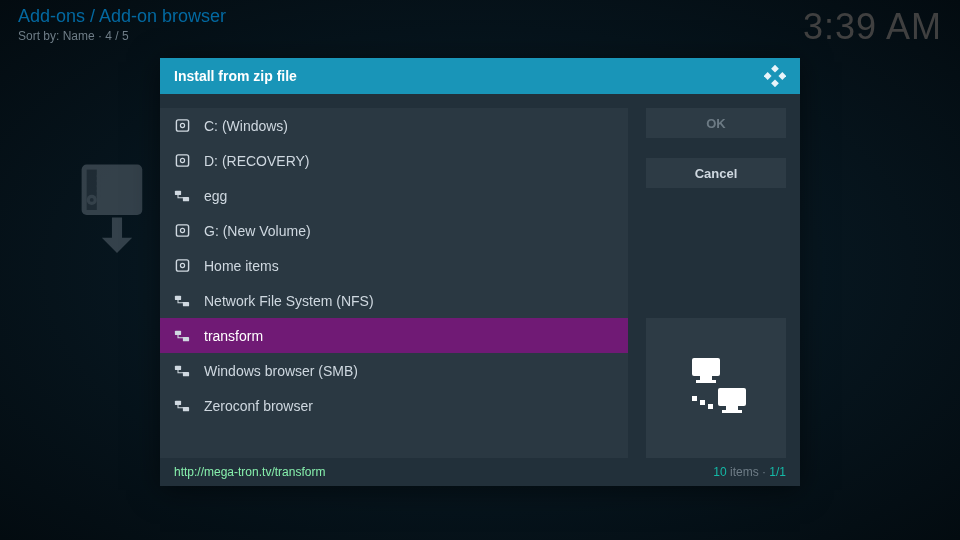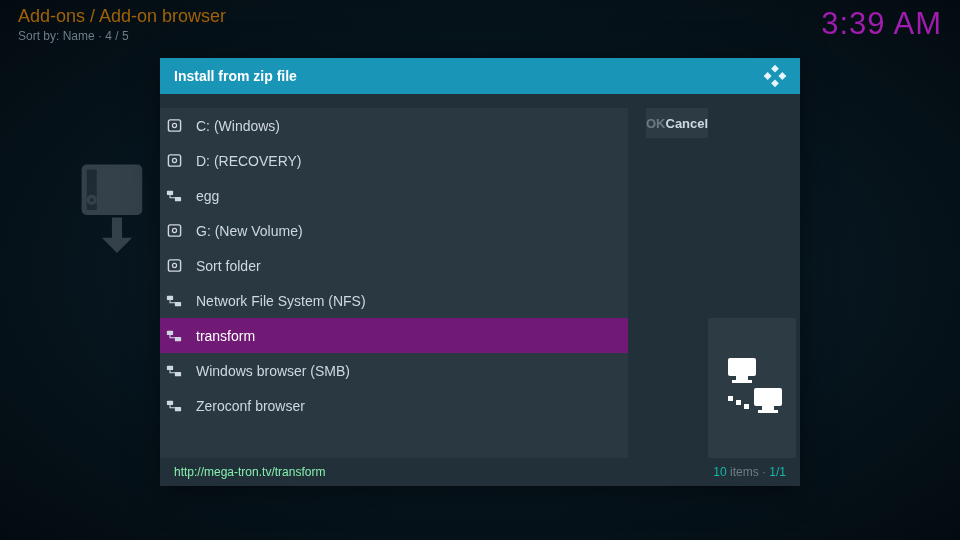--- a/index.html
+++ b/index.html
@@ -9,23 +9,23 @@
       background: radial-gradient(ellipse at center, #0d2838 0%, #07161f 50%, #030b10 100%);
       position: relative;
       overflow: hidden;
       color: #cdd7de;
     }
     .topbar {
       position: absolute; top: 6px; left: 18px; right: 18px;
       display: flex; justify-content: space-between; align-items: flex-start;
     }
     .crumbs { display: flex; flex-direction: column; }
-    .crumb-main { font-size: 18px; color: #a16207; font-weight: 400; }
+    .crumb-main { font-size: 18px; color: #0369a1; font-weight: 400; }
     .crumb-sub { font-size: 12px; color: #6f7d87; margin-top: 2px; }
-    .clock { font-size: 31px; color: #a21caf; font-weight: 300; letter-spacing: 1px; }
+    .clock { font-size: 36px; color: #404040; font-weight: 300; letter-spacing: 1px; }
 
     .bg-icon {
       position: absolute; left: 78px; top: 162px; width: 78px; height: 96px;
       opacity: 0.45;
     }
 
     .dialog {
       position: absolute; left: 160px; top: 58px; width: 640px; height: 428px;
       background: #22303a;
       box-shadow: 0 4px 28px rgba(0,0,0,0.5);
@@ -42,26 +42,26 @@
     .dialog-body {
       flex: 1; display: flex; gap: 18px; padding: 14px 14px 0 0;
     }
 
     .list-pane {
       flex: 1; background: #2a3842; display: flex; flex-direction: column;
       margin-left: 0;
     }
     .row {
       height: 35px; display: flex; align-items: center; gap: 14px;
-      padding: 0 6px; color: #cfd8e0; font-size: 14px; cursor: pointer;
+      padding: 0 14px; color: #cfd8e0; font-size: 14px; cursor: pointer;
     }
     .row.selected { background: #701a75; color: #fff; }
     .row .icon-box { width: 16px; height: 16px; display:flex; align-items:center; justify-content:center; flex-shrink:0; }
 
-    .side-pane { width: 140px; display: flex; flex-direction: row; gap: 0; }
+    .side-pane { width: 140px; display: flex; flex-direction: column; gap: 20px; }
     .btn {
       height: 30px; background: #2d3b45; color: #cfd8e0; font-size: 13px;
       display: flex; align-items: center; justify-content: center; cursor: pointer;
       font-weight: bold;
     }
     .btn.disabled { color: #6c7a84; }
     .preview-box {
       margin-top: auto; margin-bottom: 0;
       width: 140px; height: 140px; background: #2d3b45;
       display:flex; align-items:center; justify-content:center;
@@ -151,21 +151,21 @@
           </span>
           <span>G: (New Volume)</span>
         </div>
         <div class="row">
           <span class="icon-box">
             <svg width="15" height="15" viewBox="0 0 16 16">
               <rect x="1.5" y="2" width="13" height="12" rx="2" fill="none" stroke="#cfd8e0" stroke-width="1.5"></rect>
               <circle cx="8" cy="8" r="2.2" fill="none" stroke="#cfd8e0" stroke-width="1.3"></circle>
             </svg>
           </span>
-          <span>Sort folder</span>
+          <span>Home items</span>
         </div>
         <div class="row">
           <span class="icon-box">
             <svg width="16" height="14" viewBox="0 0 18 14">
               <rect x="1" y="1" width="7" height="5" rx="1" fill="#cfd8e0"></rect>
               <rect x="10" y="8" width="7" height="5" rx="1" fill="#cfd8e0"></rect>
               <path d="M4.5 6v3h6V8" stroke="#cfd8e0" stroke-width="1.2" fill="none"></path>
             </svg>
           </span>
           <span>Network File System (NFS)</span>

